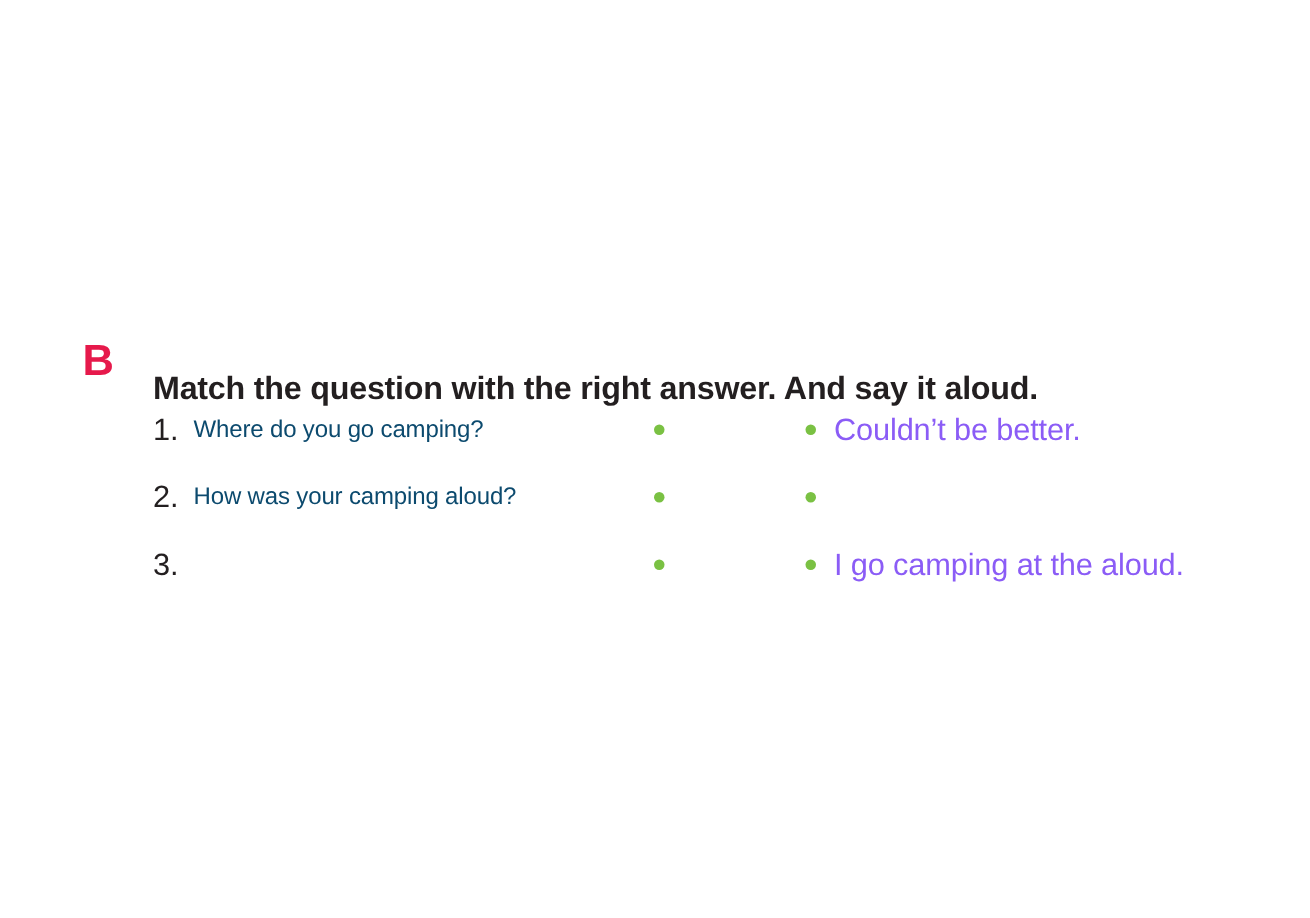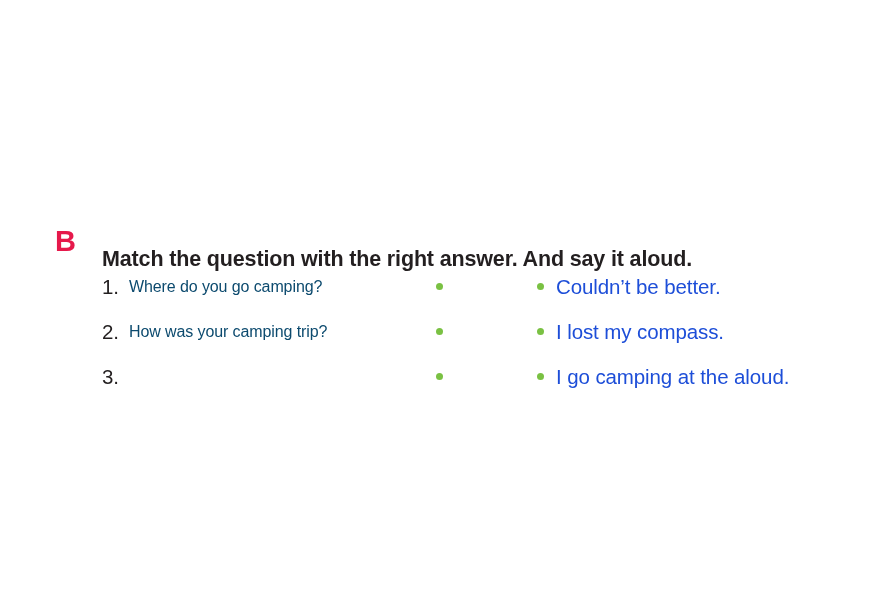--- a/index.html
+++ b/index.html
@@ -109,21 +109,21 @@
 
   .dot-left  { left: 436px; }
   .dot-right { left: 537px; }
 
   .a-text {
     position: absolute;
     left: 556px;
     top: 0;
     font-size: 20.5px;
     line-height: 30px;
-    color: #1d4ed8;
+    color: #8b5cf6;
     letter-spacing: -0.1px;
     white-space: nowrap;
   }
 </style>
 </head>
 <body>
 
 <div class="page">
 
   <section class="exercise">
@@ -140,25 +140,24 @@
           <span class="q-text">Where do you go camping?</span>
         </div>
         <span class="dot dot-left"></span>
         <span class="dot dot-right"></span>
         <span class="a-text">Couldn’t be better.</span>
       </div>
 
       <div class="match-row">
         <div class="q-side">
           <span class="q-number">2.</span>
-          <span class="q-text">How was your camping trip?</span>
+          <span class="q-text">How was your camping aloud?</span>
         </div>
         <span class="dot dot-left"></span>
         <span class="dot dot-right"></span>
-        <span class="a-text">I lost my compass.</span>
       </div>
 
       <div class="match-row">
         <div class="q-side">
           <span class="q-number">3.</span>
         </div>
         <span class="dot dot-left"></span>
         <span class="dot dot-right"></span>
         <span class="a-text">I go camping at the aloud.</span>
       </div>

